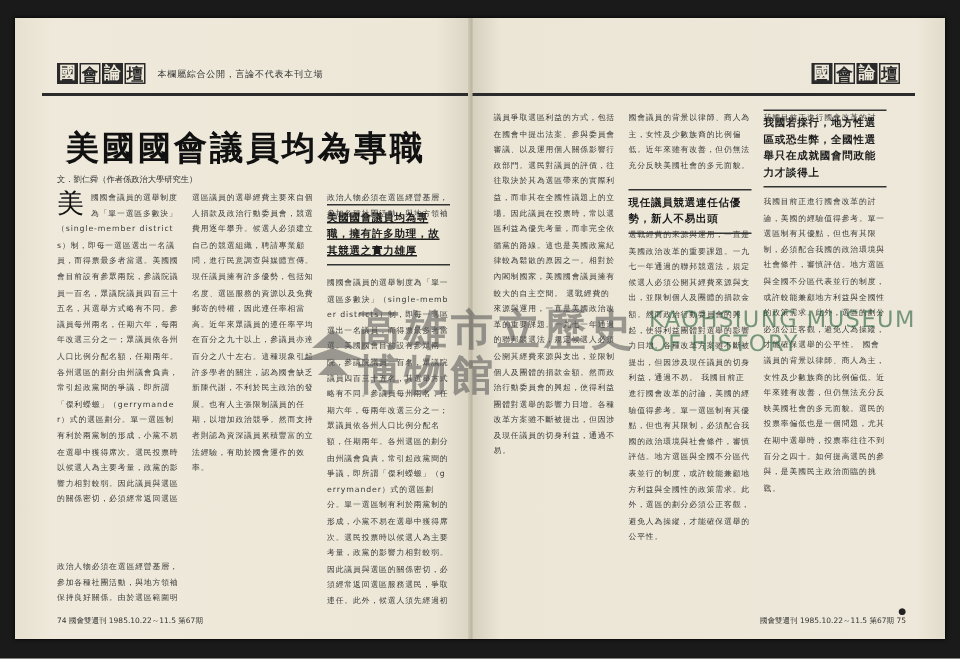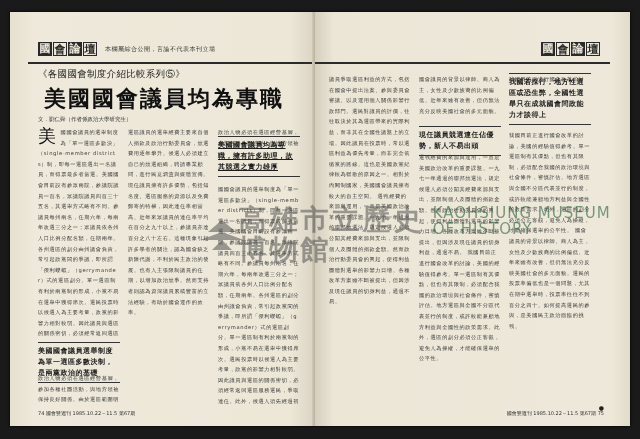--- a/index.html
+++ b/index.html
@@ -43,29 +43,27 @@
       <div class="logo">
         <span class="dark">國</span>
         <span class="light">會</span>
         <span class="dark">論</span>
         <span class="light">壇</span>
       </div>
       <span class="hdr-note">本欄屬綜合公開，言論不代表本刊立場</span>
     </div>
     <div class="rule" style="left:18px;top:50px;width:287px;"></div>
 
-    <div class="series" style="top:56px;">《各國國會制度介紹比較系列⑤》</div>
     <div class="title" style="top:72px;">美國國會議員均為專職</div>
     <div class="byline" style="top:104px;">文．劉仁舜（作者係政治大學研究生）</div>
 
     <div class="col" style="left:28px;top:115px;width:82px;height:212px;">
       <span class="dropcap">美</span>
       <span>國國會議員的選舉制度為「單一選區多數決」（single-member districts）制，即每一選區選出一名議員，而得票最多者當選。美國國會目前設有參眾兩院，參議院議員一百名，眾議院議員四百三十五名，其選舉方式略有不同。參議員每州兩名，任期六年，每兩年改選三分之一；眾議員依各州人口比例分配名額，任期兩年。各州選區的劃分由州議會負責，常引起政黨間的爭議，即所謂「傑利蠑螈」（gerrymander）式的選區劃分。單一選區制有利於兩黨制的形成，小黨不易在選舉中獲得席次。選民投票時以候選人為主要考量，政黨的影響力相對較弱。因此議員與選區的關係密切，必須經常返回選區服務選民，爭取連任。此外，候選人須先經過初選（primary election）的考驗，獲得黨內提名後才能參加大選。初選制度削弱了政黨領袖對提名的控制力，使議員更具獨立性。</span>
     </div>
-    <div class="subhead" style="left:28px;top:330px;width:82px;">美國國會議員選舉制度為單一選區多數決制，是兩黨政治的基礎</div>
     <div class="col" style="left:28px;top:361px;width:82px;height:32px;">
       <span>政治人物必須在選區經營基層，參加各種社團活動，與地方領袖保持良好關係。由於選區範圍明確，選民容易辨識其代表，議員對選區利益的照顧也較為周到。在國會中，議員常為選區爭取聯邦經費補助，興建公共工程，以討好選民。這種「肉桶立法」的現象雖常受批評，卻是議員爭取連任的重要手段。此外，議員在委員會的職位也影響其對選區的服務能力，資深議員往往擔任重要委員會的主席，掌握較大的權力。</span>
     </div>
 
     <div class="col" style="left:118px;top:115px;width:82px;height:280px;">
       <span>選區議員的選舉經費主要來自個人捐款及政治行動委員會，競選費用逐年攀升。候選人必須建立自己的競選組織，聘請專業顧問，進行民意調查與媒體宣傳。現任議員擁有許多優勢，包括知名度、選區服務的資源以及免費郵寄的特權，因此連任率相當高。近年來眾議員的連任率平均在百分之九十以上，參議員亦達百分之八十左右。這種現象引起許多學者的關注，認為國會缺乏新陳代謝，不利於民主政治的發展。也有人主張限制議員的任期，以增加政治競爭。然而支持者則認為資深議員累積豐富的立法經驗，有助於國會運作的效率。</span>
     </div>
 
     <div class="col" style="left:208px;top:115px;width:82px;height:20px;">
       <span>政治人物必須在選區經營基層，參加各種社團活動，與地方領袖保持良好關係。由於選區範圍明確，選民容易辨識其代表，議員對選區利益的照顧也較為周到。在國會中，議員常為選區爭取聯邦經費補助，興建公共工程，以討好選民。這種「肉桶立法」的現象雖常受批評，卻是議員爭取連任的重要手段。此外，議員在委員會的職位也影響其對選區的服務能力，資深議員往往擔任重要委員會的主席，掌握較大的權力。</span>

